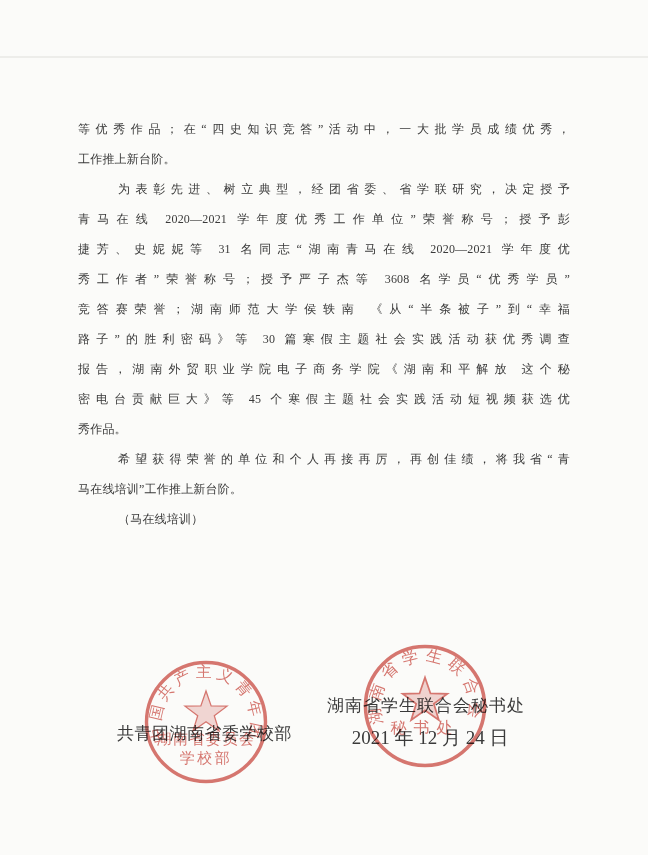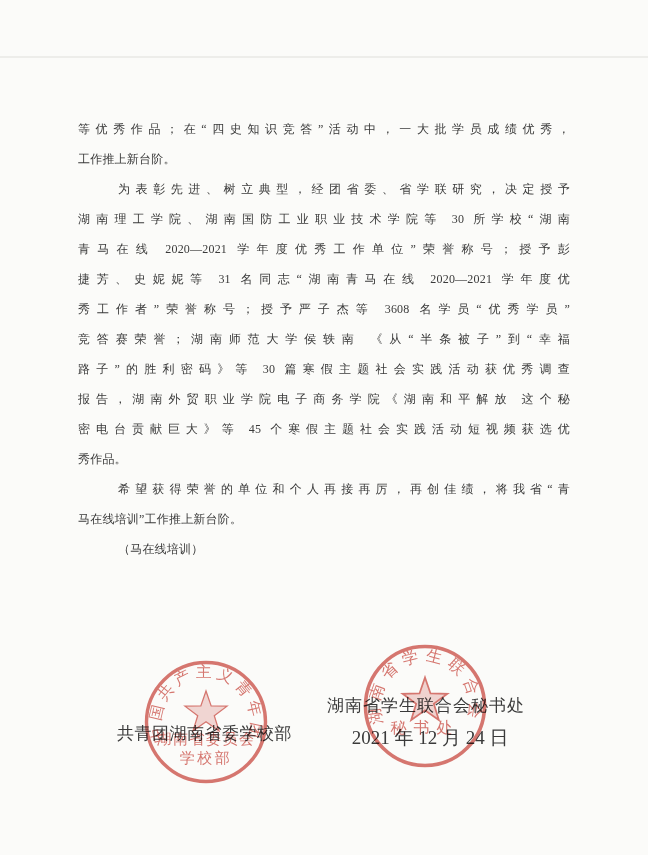--- a/index.html
+++ b/index.html
@@ -72,21 +72,20 @@
 <body>
 
 <div class="page">
 
   <div class="scan-line"></div>
 
   <div class="body-text">
     <div class="line">等优秀作品；在“四史知识竞答”活动中，一大批学员成绩优秀，</div>
     <div class="line end">工作推上新台阶。</div>
     <div class="line indent">为表彰先进、树立典型，经团省委、省学联研究，决定授予</div>
-    <div class="line">湖南理工学院、湖南国防工业职业技术学院等 30 所学校“湖南</div>
     <div class="line">青马在线 2020—2021 学年度优秀工作单位”荣誉称号；授予彭</div>
     <div class="line">捷芳、史妮妮等 31 名同志“湖南青马在线 2020—2021 学年度优</div>
     <div class="line">秀工作者”荣誉称号；授予严子杰等 3608 名学员“优秀学员”</div>
     <div class="line">竞答赛荣誉；湖南师范大学侯轶南 《从“半条被子”到“幸福</div>
     <div class="line">路子”的胜利密码》等 30 篇寒假主题社会实践活动获优秀调查</div>
     <div class="line">报告，湖南外贸职业学院电子商务学院《湖南和平解放 这个秘</div>
     <div class="line">密电台贡献巨大》等 45 个寒假主题社会实践活动短视频获选优</div>
     <div class="line end">秀作品。</div>
     <div class="line indent">希望获得荣誉的单位和个人再接再厉，再创佳绩，将我省“青</div>
     <div class="line end">马在线培训”工作推上新台阶。</div>

